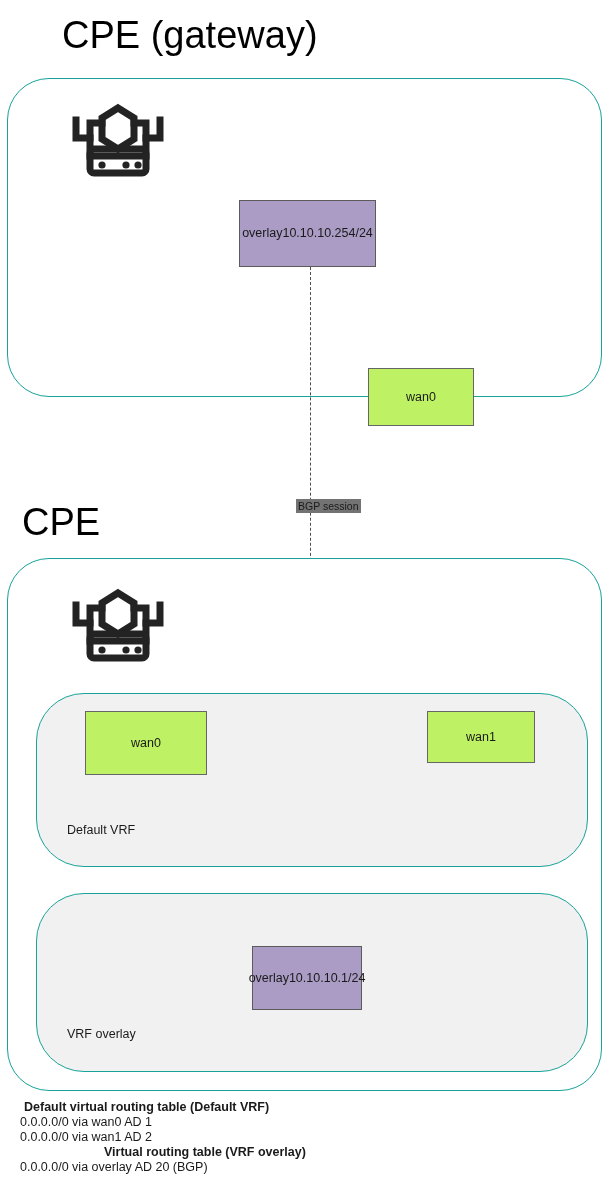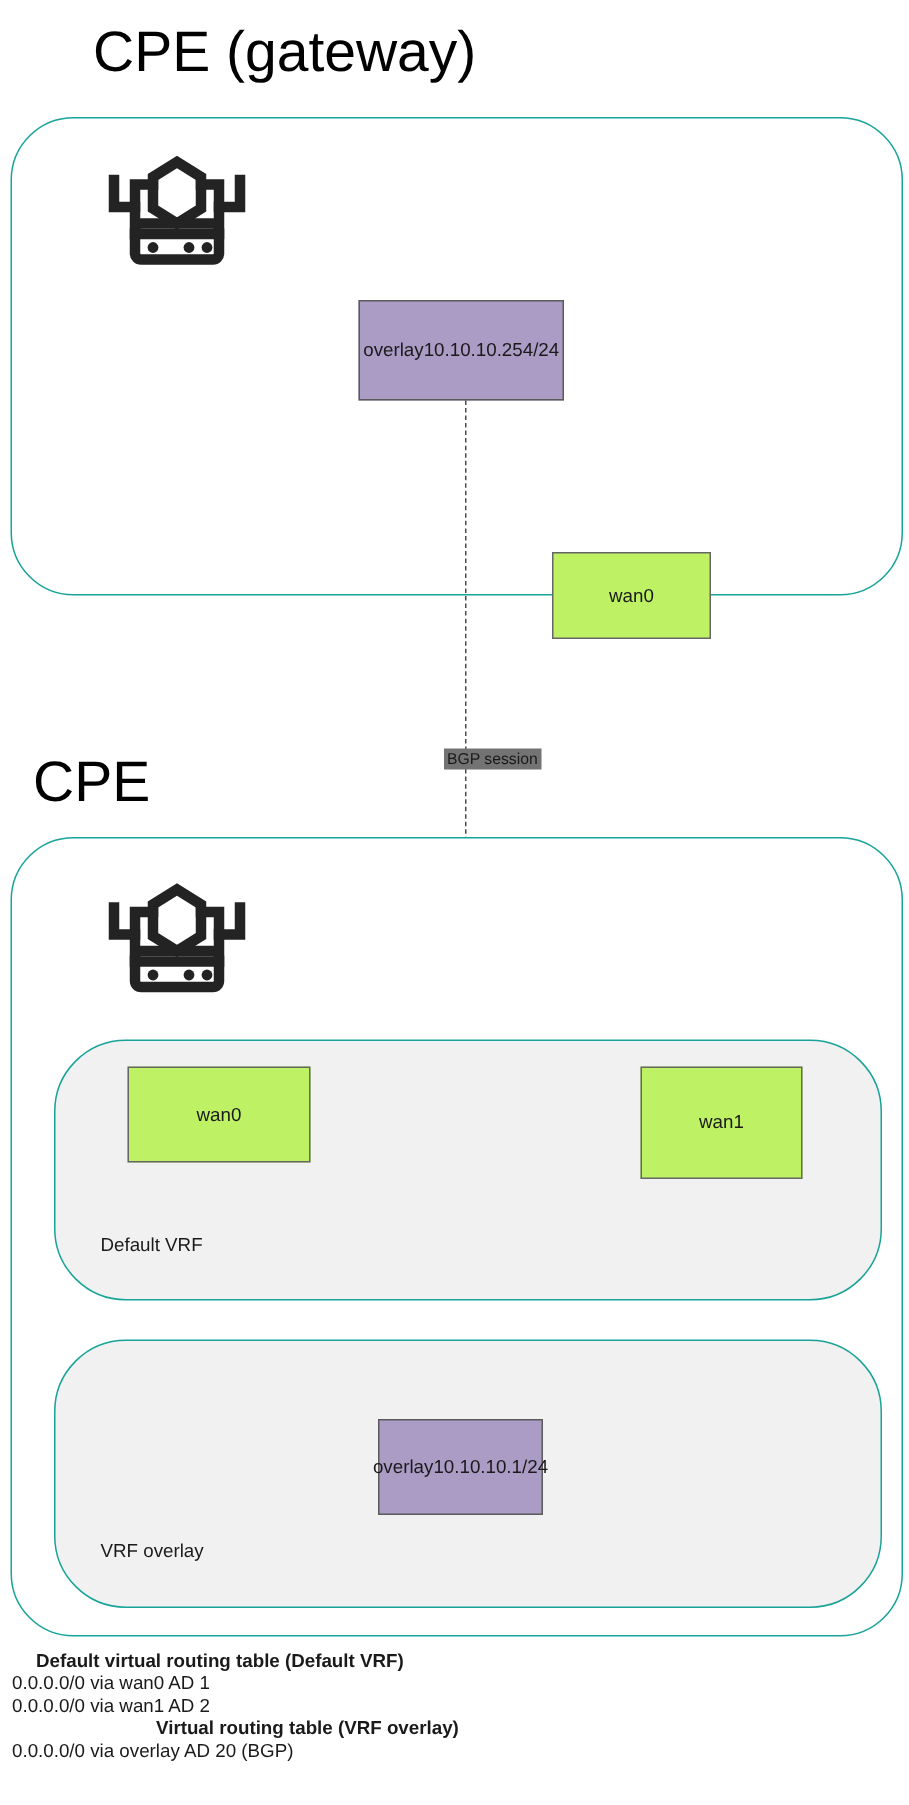--- a/index.html
+++ b/index.html
@@ -92,21 +92,21 @@
     border: 1.2px solid #5b5b5b;
   }
   .node-wan {
     background: #bef264;
     border: 1.6px solid #666666;
   }
 
   #overlay-gw-node { left: 239px; top: 200px; width: 137px; height: 67px; }
   #wan0-gw-node    { left: 368px; top: 368px; width: 106px; height: 58px; }
   #wan0-cpe-node   { left: 85px;  top: 711px; width: 122px; height: 64px; }
-  #wan1-cpe-node   { left: 427px; top: 711px; width: 108px; height: 75px; }
+  #wan1-cpe-node   { left: 427px; top: 711px; width: 108px; height: 52px; }
   #overlay-cpe-node{ left: 252px; top: 946px; width: 110px; height: 64px; }
 
   .node-line2 { display: block; }
 
   
   .bgp-link {
     position: absolute;
     left: 310px;
     top: 267px;
     width: 0;
@@ -138,21 +138,21 @@
     color: #1a1a1a;
     margin: 0 0 1px 0;
     white-space: nowrap;
   }
   #rt-default-heading { padding-left: 24px; }
   #rt-overlay-heading { padding-left: 104px; }
   .rt-route {
     font-size: 12.5px;
     color: #1a1a1a;
     margin: 0 0 1px 0;
-    padding-left: 8px;
+    padding-left: 20px;
     white-space: nowrap;
   }
 </style>
 </head>
 <body>
 
 <div id="canvas">
 
   <div class="zone-title" id="title-gateway">CPE (gateway)</div>
 

